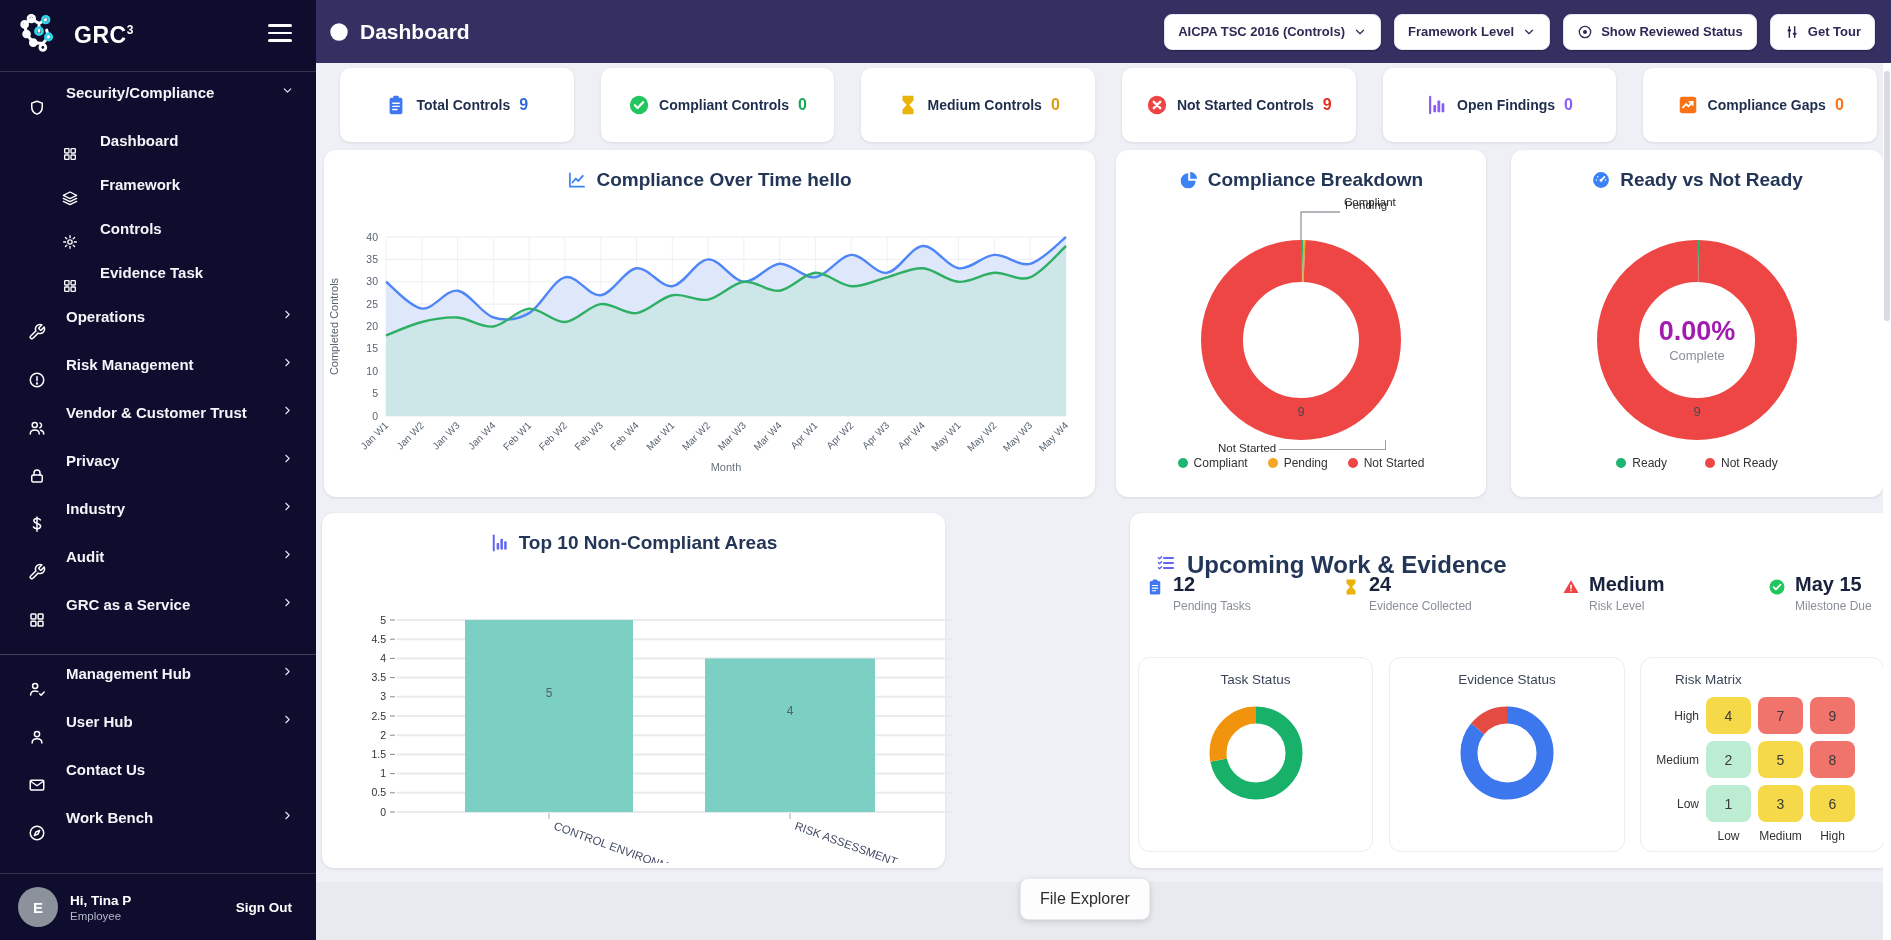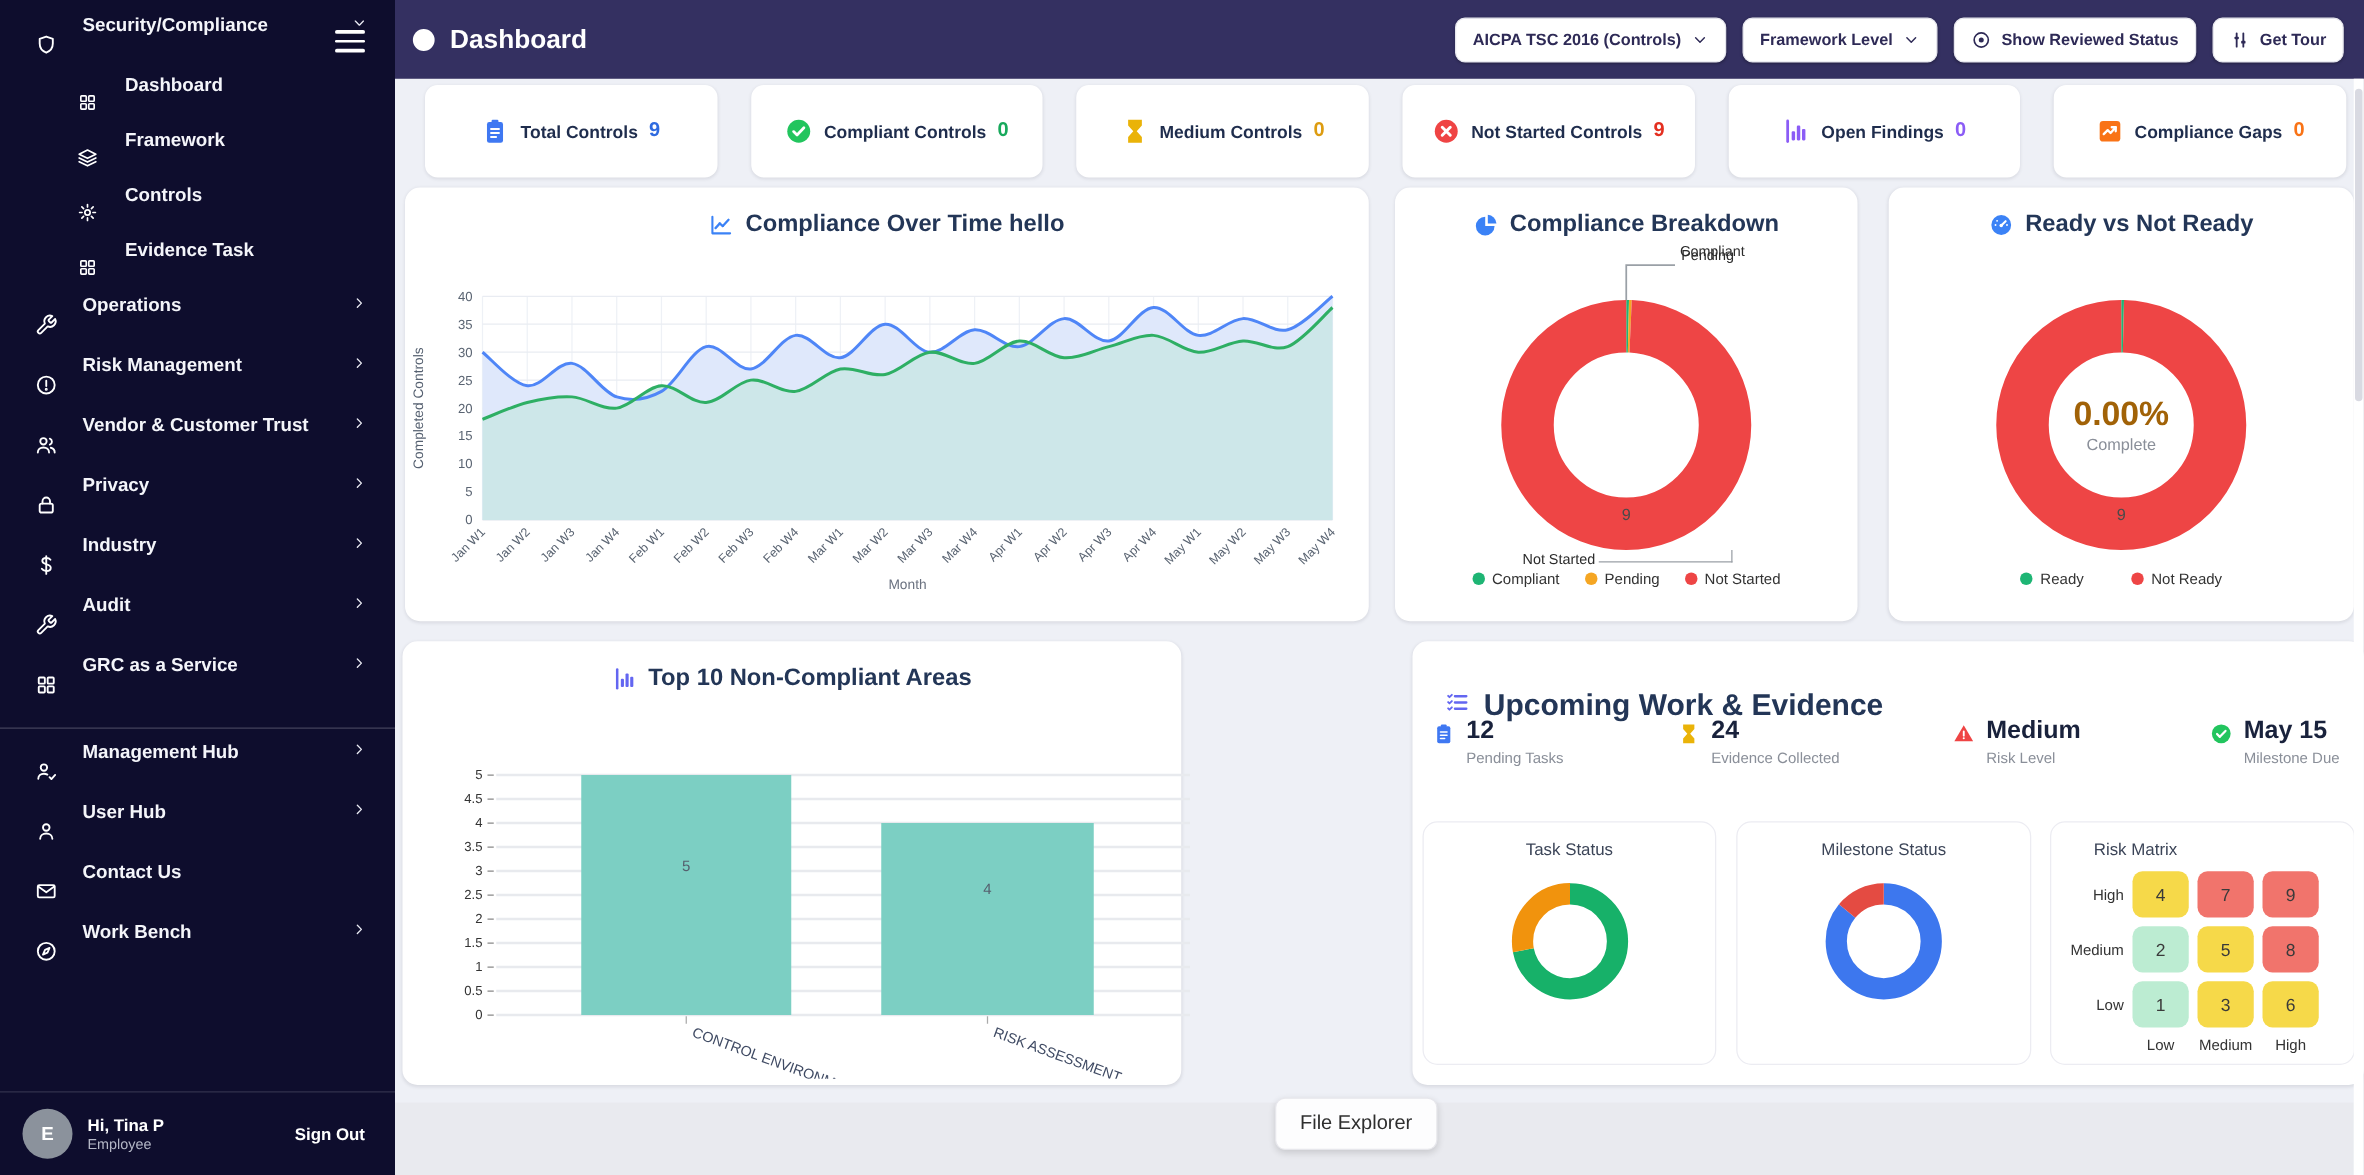--- a/index.html
+++ b/index.html
@@ -55,21 +55,21 @@
   .chart-svg{position:absolute;left:0;}
 
   
   .callout-label{position:absolute;font-size:11.5px;color:#2b2b2b;}
   .notstarted-label{position:absolute;left:102px;top:292px;font-size:11.5px;color:#2b2b2b;}
   .notstarted-line{position:absolute;left:163px;top:290px;width:106px;height:9px;border-right:1.4px solid #9aa0a6;border-bottom:1.4px solid #9aa0a6;}
   .legend{position:absolute;left:0;right:0;top:306px;display:flex;justify-content:center;gap:20px;font-size:12px;color:#333;}
   .legend .litem{display:flex;align-items:center;gap:6px;}
   .legend .dot{width:10px;height:10px;border-radius:50%;}
   .legend.wide{gap:38px;}
-  .center-pct{position:absolute;left:0;right:0;top:166px;text-align:center;font-size:27px;font-weight:700;color:#a16207;}
+  .center-pct{position:absolute;left:0;right:0;top:166px;text-align:center;font-size:27px;font-weight:700;color:#a21caf;}
   .center-sub{position:absolute;left:0;right:0;top:198px;text-align:center;font-size:13px;color:#8a8f99;}
 
   
   .up-title{position:absolute;top:38px;left:26px;display:flex;gap:11px;align-items:center;font-size:24px;font-weight:700;color:#233657;}
   .up-stat{position:absolute;top:60px;display:flex;gap:9px;align-items:flex-start;}
   .up-stat .uic{display:flex;margin-top:5px;}
   .up-num{font-size:20px;font-weight:700;color:#19223c;line-height:1.15;}
   .up-lab{font-size:12px;color:#8a8f99;margin-top:3px;white-space:nowrap;}
   .sub-card{position:absolute;top:144px;height:195px;border:1px solid #ececf2;border-radius:12px;box-sizing:border-box;}
   .sub1{left:8px;width:235px;}
@@ -89,20 +89,36 @@
   .file-explorer{position:absolute;left:704px;top:815px;padding:11px 19px;background:#fdfdfe;border:1px solid #e7e7ec;border-radius:8px;font-size:16px;color:#2e2e2e;cursor:pointer;box-shadow:0 2px 6px rgba(0,0,0,.14);font-family:inherit;}
   .scroll-track{position:absolute;right:0;top:0;bottom:0;width:8px;background:#fff;}
   .scroll-thumb{position:absolute;top:8px;right:1px;width:6px;height:250px;background:#d9dae2;border-radius:3px;}
 </style>
 </head>
 <body>
 
 <div class="app">
 
   <aside class="sidebar">
+    <div class="logo-row">
+      <span class="logo-icon" id="logoIcon"><span style="display: inline-flex; width: 46px; height: 46px; color: rgb(255, 255, 255);">
+            <svg width="100%" height="100%" viewBox="0 0 24 24" fill="none" stroke="currentColor" stroke-width="2" stroke-linecap="round" stroke-linejoin="round">
+              <path d="M8 4l4 2.5M8 4L4.5 7M12 6.5l3.5-2M12 6.5v4M4.5 7l1 5M5.5 12l3.5 4.5M9 16.5l5 .5M14 17l3-3.5M17 13.5l-1-3.5" stroke="#fff" stroke-width="1.6"></path>
+              <circle cx="8" cy="4" r="1.7" stroke="#fff" stroke-width="1.5"></circle>
+              <circle cx="15.5" cy="4.5" r="1.7" stroke="#35d3e8" stroke-width="1.5"></circle>
+              <circle cx="4.5" cy="7" r="1.5" stroke="#fff" stroke-width="1.5"></circle>
+              <circle cx="12" cy="10.5" r="1.8" stroke="#35d3e8" stroke-width="1.5"></circle>
+              <circle cx="5.5" cy="12" r="1.5" stroke="#fff" stroke-width="1.5"></circle>
+              <circle cx="9" cy="16.5" r="1.5" stroke="#fff" stroke-width="1.5"></circle>
+              <circle cx="17" cy="13.5" r="1.6" stroke="#35d3e8" stroke-width="1.5"></circle>
+              <circle cx="14" cy="19" r="1.5" stroke="#fff" stroke-width="1.5"></circle>
+            </svg>
+          </span></span>
+      <span class="logo-text"><span>GRC</span><sup>3</sup></span>
+    </div>
     <button class="hamburger">
         <span></span>
         <span></span>
         <span></span>
       </button>
     <nav class="nav" id="navList">
         <div class="nav-item">
           <span class="nicon">
             <span style="display: inline-flex; width: 18px; height: 18px; color: rgb(255, 255, 255);">
               <svg width="100%" height="100%" viewBox="0 0 24 24" fill="none" stroke="currentColor" stroke-width="2" stroke-linecap="round" stroke-linejoin="round">
@@ -771,21 +787,21 @@
           </div>
         </div>
       <div class="sub-card sub1">
         <div class="sub-title">Task Status</div>
         <svg class="mini-donut" id="taskDonut" width="116" height="120">
             <circle cx="58" cy="60" r="38" fill="none" stroke="#17b169" stroke-width="17" pathLength="360" stroke-dasharray="259.2 100.80000000000001" stroke-dashoffset="0" transform="rotate(-90 58 60)"></circle>
             <circle cx="58" cy="60" r="38" fill="none" stroke="#f1930d" stroke-width="17" pathLength="360" stroke-dasharray="100.80000000000001 259.2" stroke-dashoffset="-259.2" transform="rotate(-90 58 60)"></circle>
           </svg>
       </div>
       <div class="sub-card sub2">
-        <div class="sub-title">Milestone Status</div>
+        <div class="sub-title">Evidence Status</div>
         <svg class="mini-donut" id="evidenceDonut" width="116" height="120">
             <circle cx="58" cy="60" r="38" fill="none" stroke="#3d77ee" stroke-width="17" pathLength="360" stroke-dasharray="309.6 50.39999999999998" stroke-dashoffset="0" transform="rotate(-90 58 60)"></circle>
             <circle cx="58" cy="60" r="38" fill="none" stroke="#e44b42" stroke-width="17" pathLength="360" stroke-dasharray="50.400000000000006 309.6" stroke-dashoffset="-309.6" transform="rotate(-90 58 60)"></circle>
           </svg>
       </div>
       <div class="sub-card sub3">
         <div class="sub-title">Risk Matrix</div>
         <div class="risk-wrap" id="riskGrid">
             <div class="risk-row">
               <span class="risk-rlabel">High</span>

